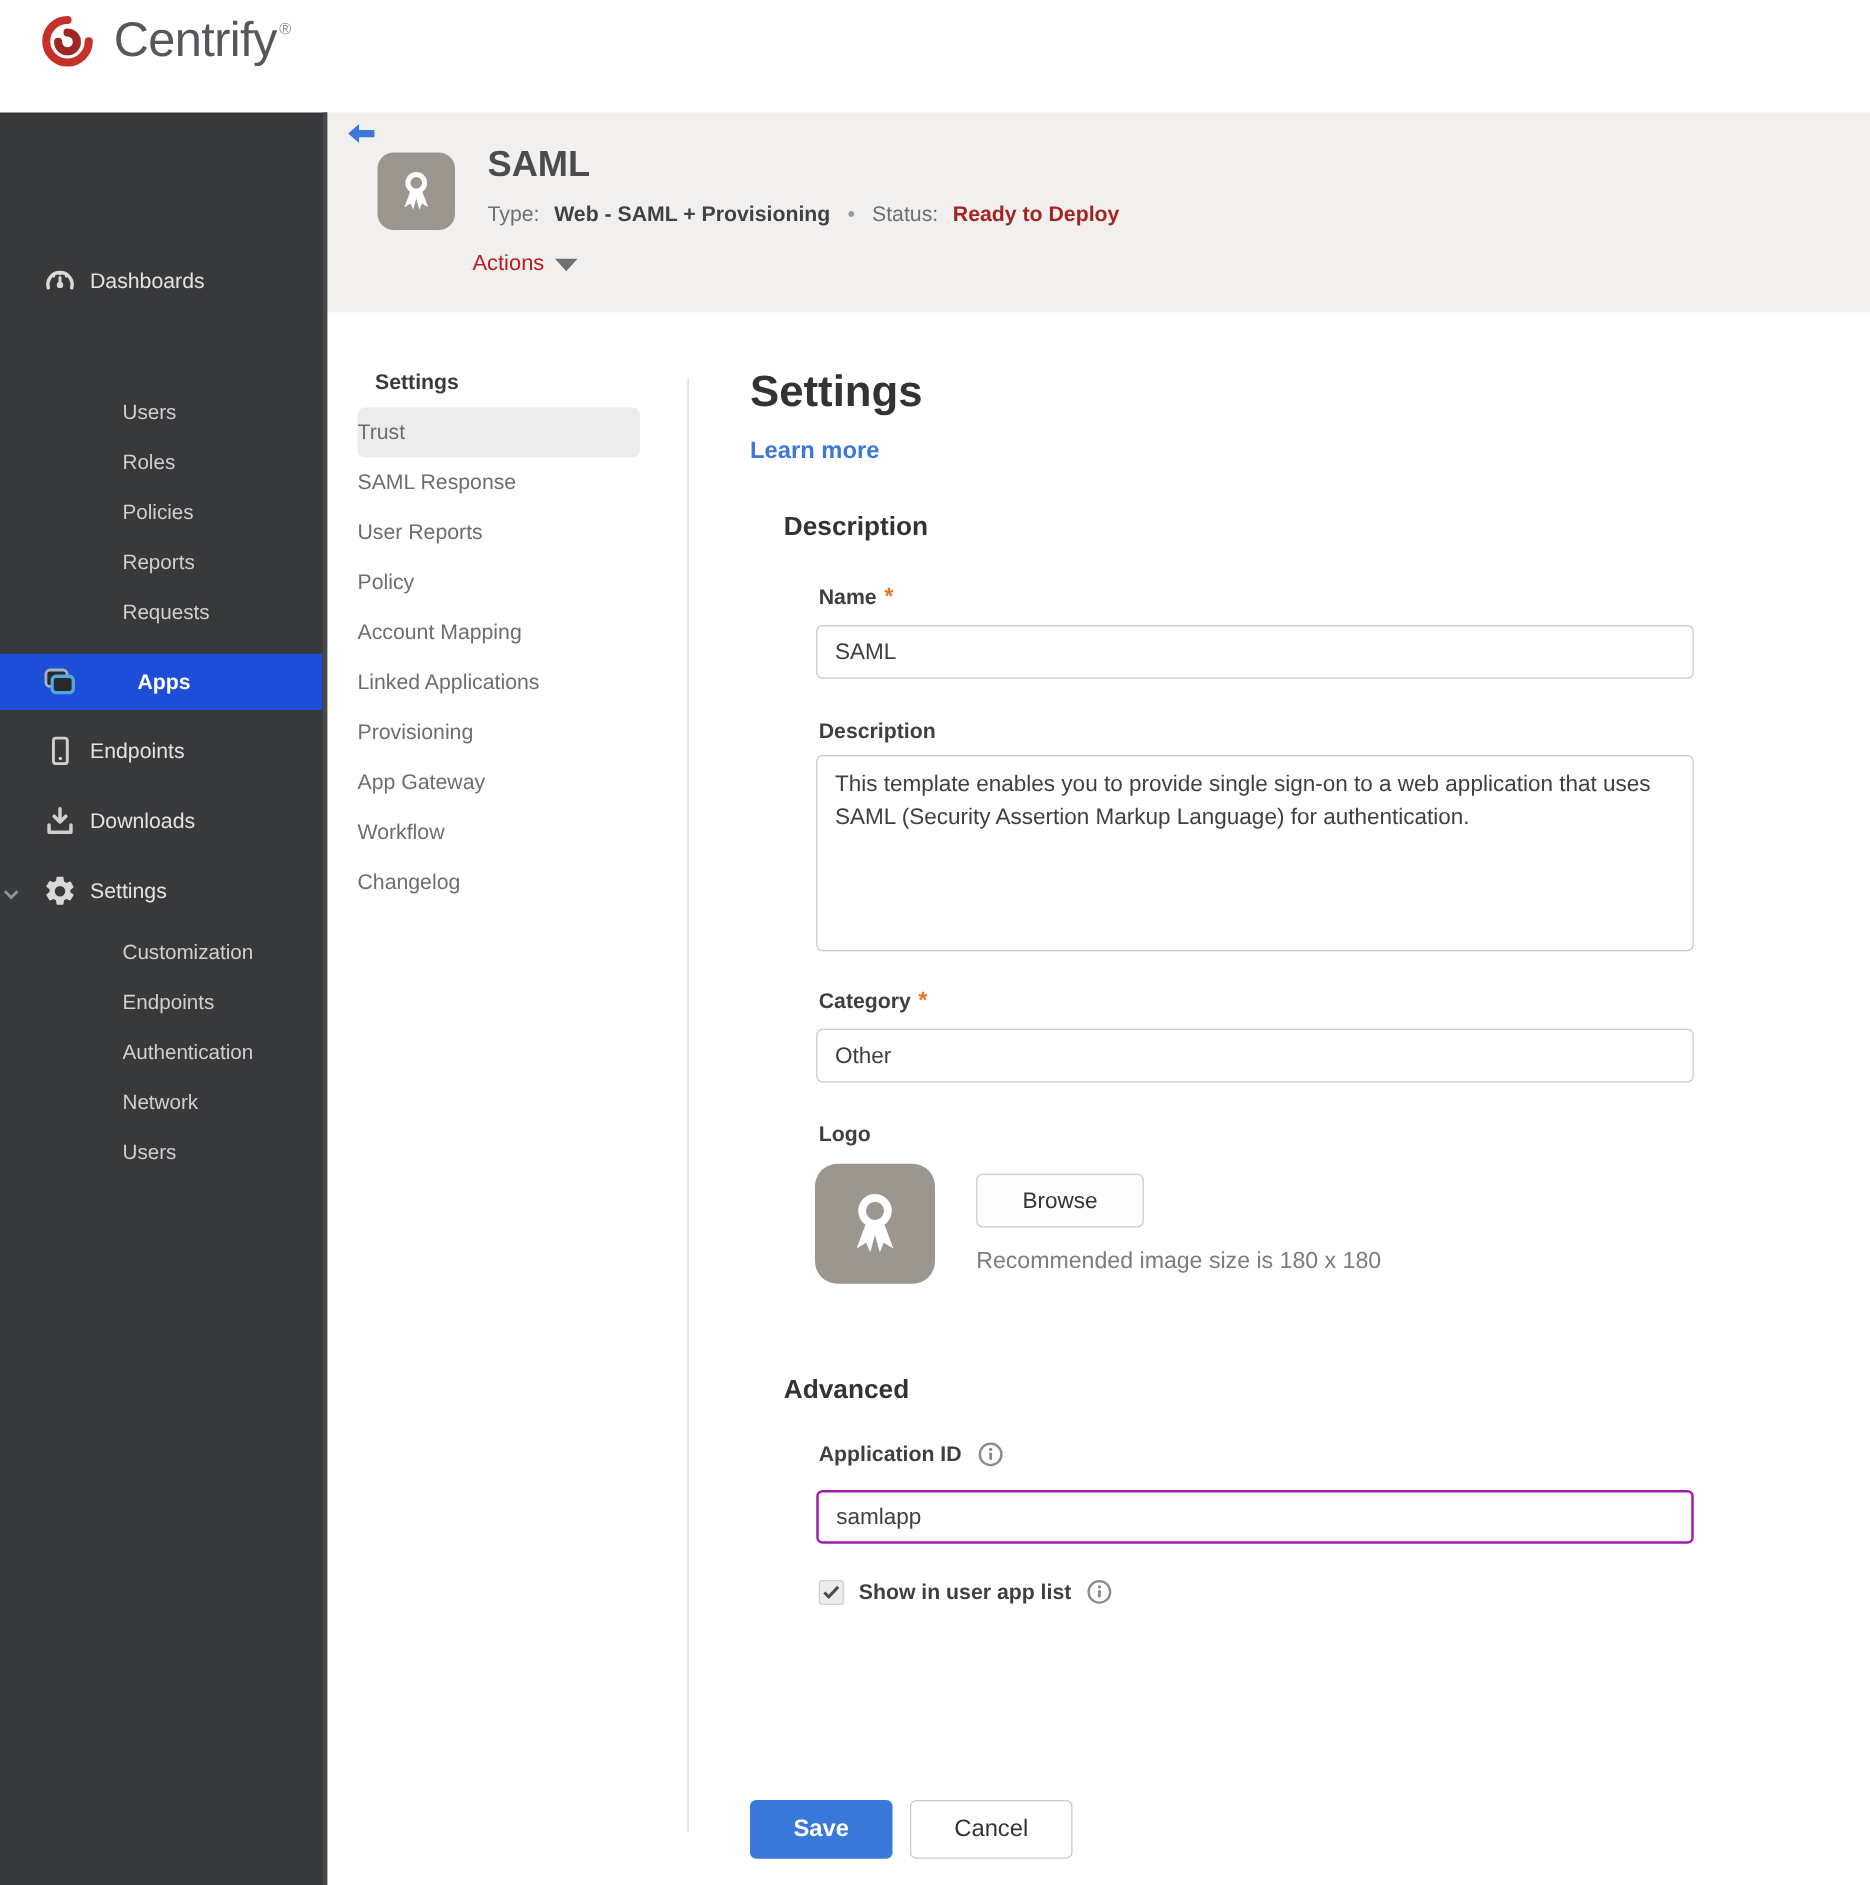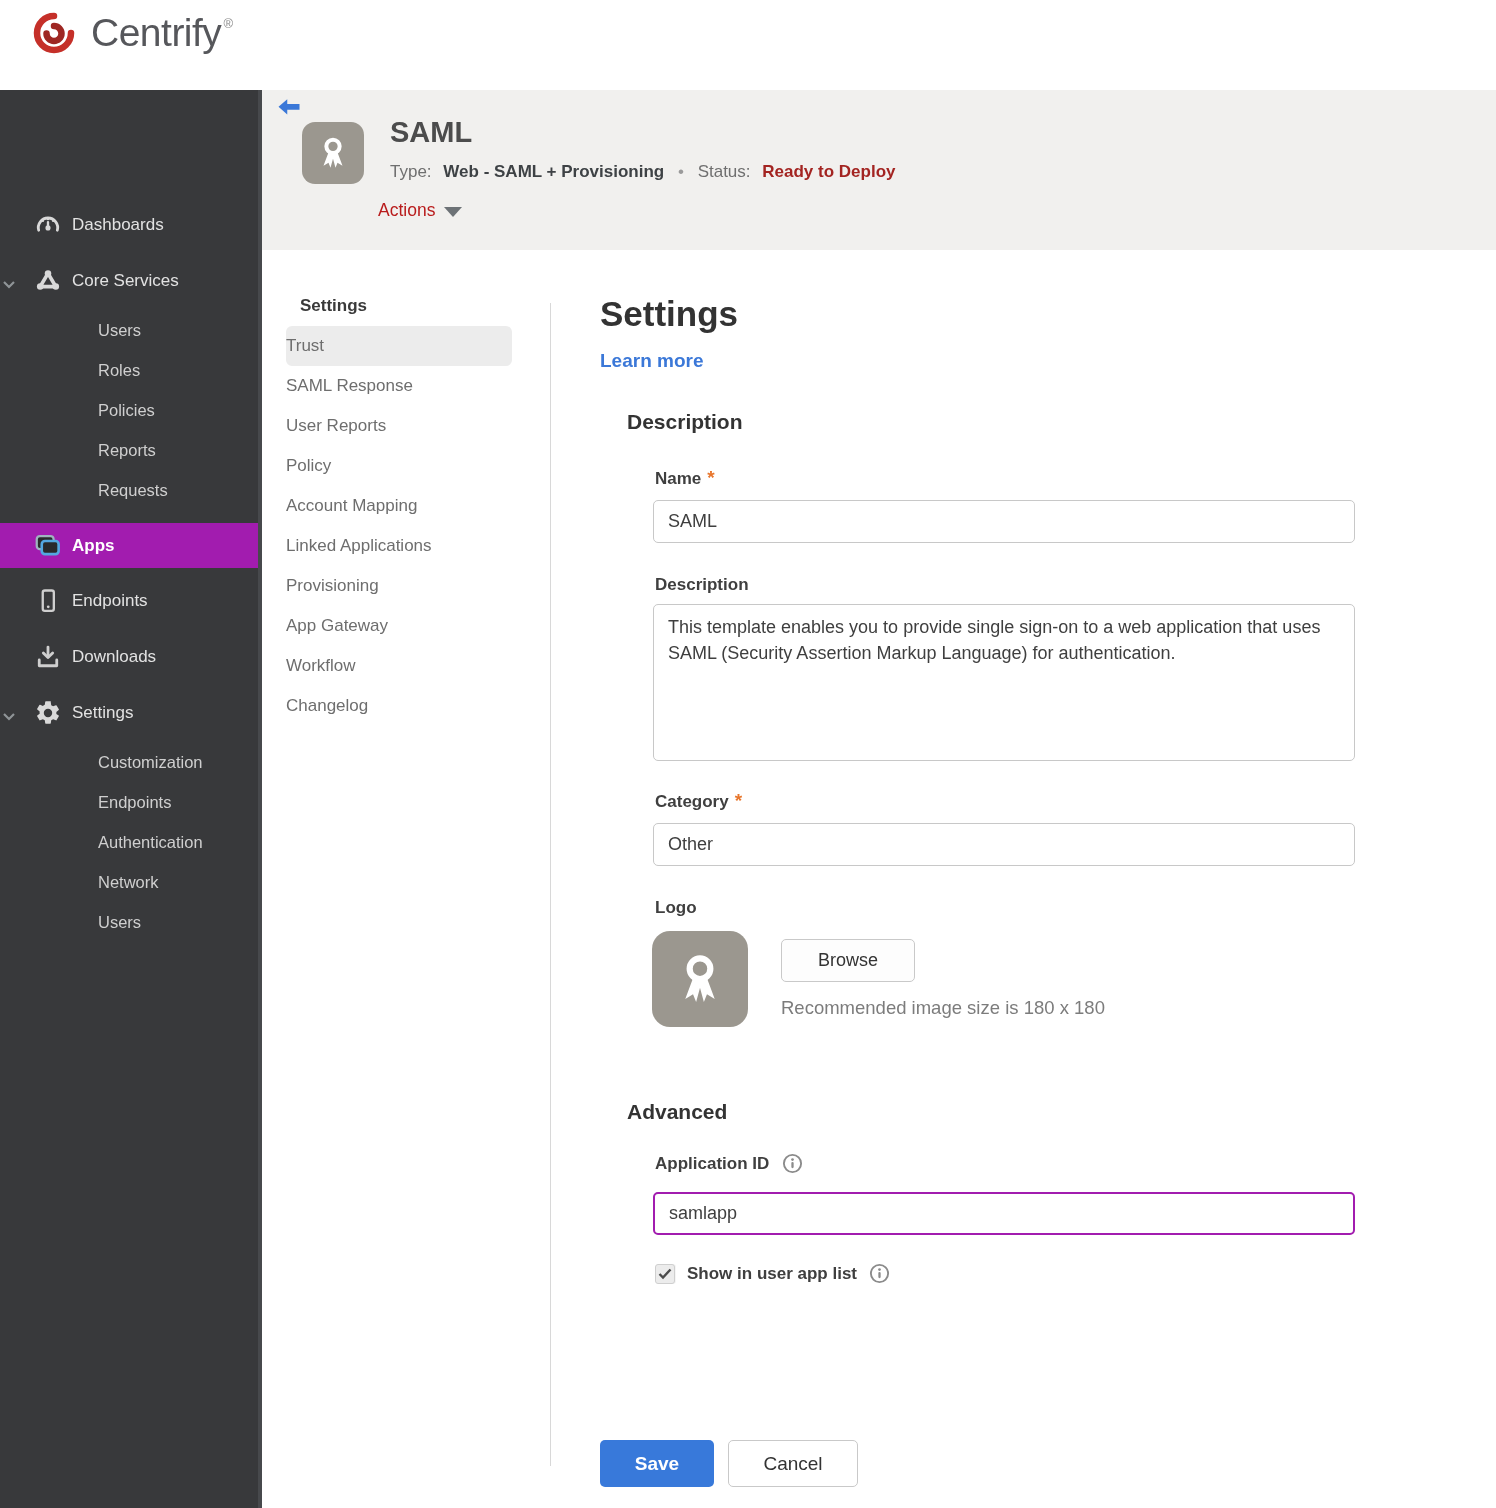--- a/index.html
+++ b/index.html
@@ -15,21 +15,21 @@
   .brand-text { font-size:39px; color:#56575b; letter-spacing:-0.5px; }
   .brand-reg { font-size:13px; color:#8a8a8a; vertical-align:18px; margin-left:2px; }
 
   
   .sidebar { position:absolute; left:0; top:90px; width:262px; height:1418px; background:#38393b; }
   .sidebar-scroll { position:absolute; right:0; top:0; width:4px; height:100%; background:#47494c; }
   .srow { position:absolute; left:0; width:258px; display:flex; align-items:center; cursor:pointer; }
   .srow .sicon { position:absolute; left:32px; width:32px; height:32px; display:flex; align-items:center; justify-content:center; }
   .srow .slabel { margin-left:72px; font-size:17px; color:#e2e2e2; }
   .srow.sub .slabel { margin-left:98px; font-size:16.5px; color:#cfcfcf; }
-  .srow.active { background:#a21caf; }
+  .srow.active { background:#1d4ed8;padding-left:38px; }
   .srow.active .slabel { color:#ffffff; font-weight:bold; }
   .expand-chevron { position:absolute; left:2px; top:50%; margin-top:-5px; }
 
   
   .page-header { position:absolute; left:262px; top:90px; width:1234px; height:160px; background:#f1f0ee; }
   .back-btn { position:absolute; left:13px; top:4px; width:30px; height:30px; cursor:pointer; }
   .app-icon { position:absolute; left:40px; top:32px; width:62px; height:62px; border-radius:13px;
               background:#9b978f; display:flex; align-items:center; justify-content:center; }
   .hdr-title { position:absolute; left:128px; top:26px; font-size:29px; font-weight:bold; color:#4c4c4c; }
   .hdr-meta { position:absolute; left:128px; top:72px; font-size:17px; color:#6f6f6f; }
@@ -107,36 +107,20 @@
         <circle cx="7.6" cy="8.4" r="1.1" fill="#d9d9d9"></circle>
         <circle cx="12" cy="6.8" r="1.1" fill="#d9d9d9"></circle>
         <circle cx="16.4" cy="8.4" r="1.1" fill="#d9d9d9"></circle>
         <path d="M12 14.5 L12 9.5" stroke="#d9d9d9" stroke-width="2" stroke-linecap="round"></path>
         <circle cx="12" cy="14.5" r="2.2" fill="#d9d9d9"></circle>
       </svg>
     </span>
     <span class="slabel">Dashboards</span>
   </div>
 
-  <div class="srow top" style="top:169px;height:44px;">
-    <span class="expand-chevron">
-      <svg width="14" height="10" viewBox="0 0 14 10">
-          <path d="M2 2 L7 7 L12 2" fill="none" stroke="#8f9497" stroke-width="2.2"></path>
-        </svg>
-    </span>
-    <span class="sicon">
-      <svg width="28" height="28" viewBox="0 0 24 24">
-        <path d="M12 5.5 L18.7 16.8 L5.3 16.8 Z" fill="none" stroke="#d9d9d9" stroke-width="3.2" stroke-linejoin="round"></path>
-        <circle cx="12" cy="5.5" r="2.8" fill="#d9d9d9"></circle>
-        <circle cx="18.7" cy="16.8" r="2.8" fill="#d9d9d9"></circle>
-        <circle cx="5.3" cy="16.8" r="2.8" fill="#d9d9d9"></circle>
-      </svg>
-    </span>
-    <span class="slabel">Core Services</span>
-  </div>
 
   <div class="srow sub" style="top:221px;height:38px;">
     <span class="slabel">Users</span>
   </div>
   <div class="srow sub" style="top:261px;height:38px;">
     <span class="slabel">Roles</span>
   </div>
   <div class="srow sub" style="top:301px;height:38px;">
     <span class="slabel">Policies</span>
   </div>

